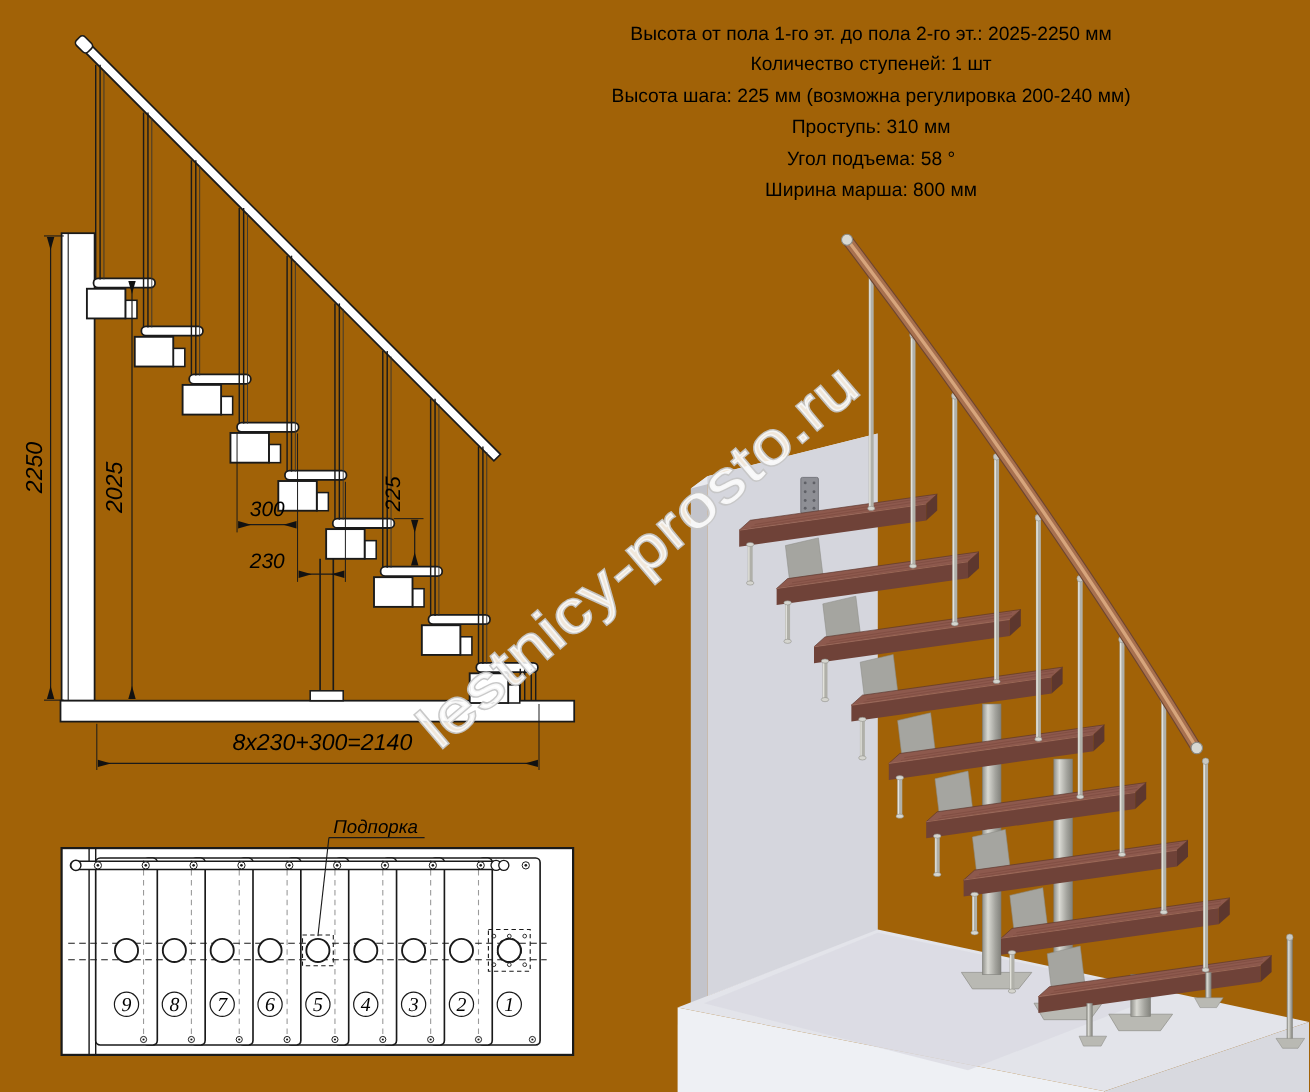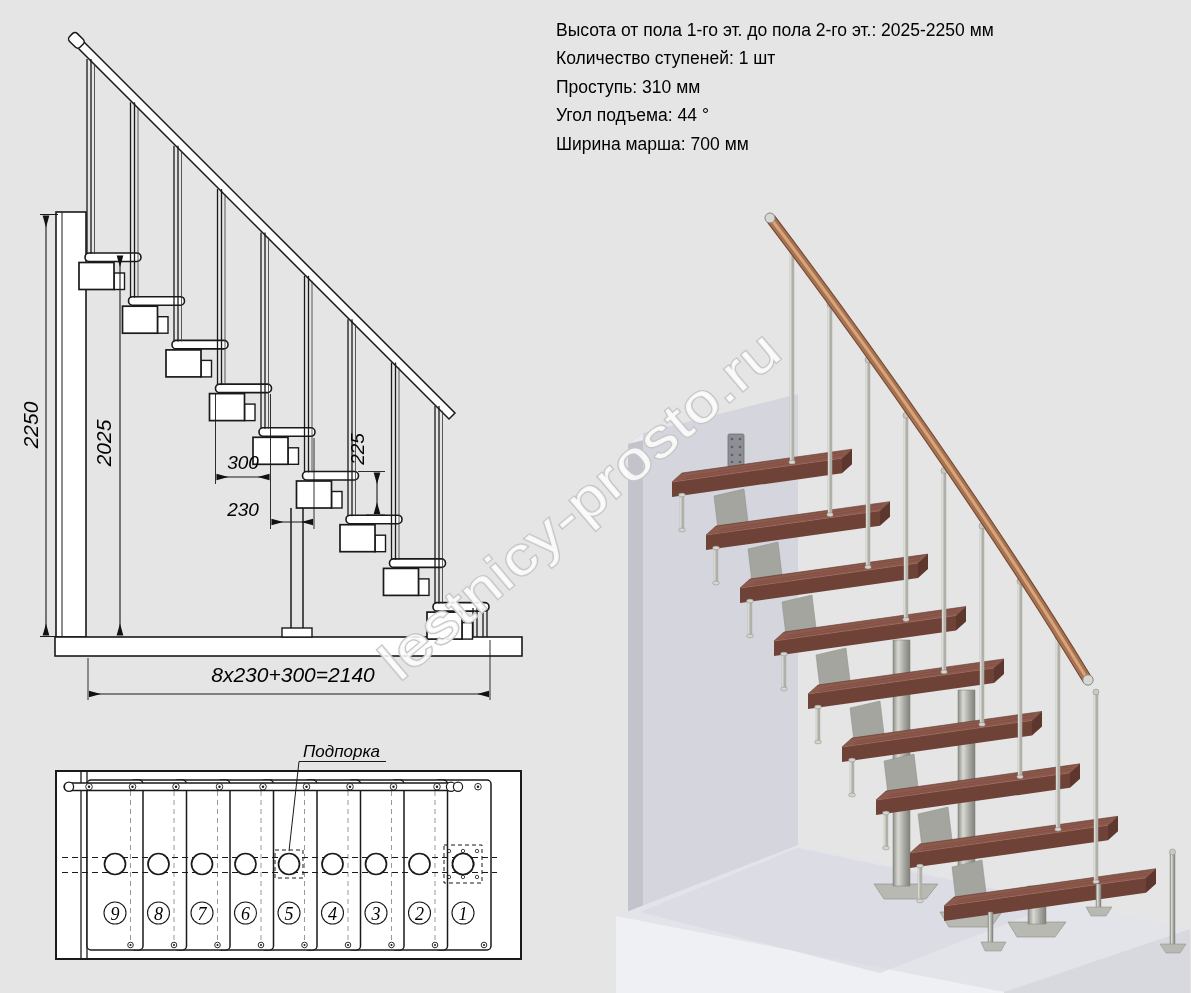--- a/index.html
+++ b/index.html
@@ -1,17 +1,17 @@
 <!DOCTYPE html>
 <html><head>
 <meta charset="utf-8">
 <style>
   html,body{margin:0;padding:0;background:#fff;}
-  .page{position:relative;width:1191px;height:993px;background:#e5e5e5;overflow:hidden;
-        font-family:"Liberation Sans",sans-serif;}
+  .page{position:relative;width:1191px;height:993px;background:#a16207;overflow:hidden;
+        font-family:"Liberation Sans",sans-serif;text-align:center;}
   .page svg{position:absolute;display:block;}
   .specs{position:absolute;left:556px;top:16px;color:#000;}
   .specs div{font-size:17.5px;line-height:28.4px;white-space:nowrap;}
   
   .ln{stroke:#1a1a1a;fill:none;}
   .wfill{fill:#fff;stroke:#1a1a1a;}
   .dim{font:italic 21px "Liberation Sans",sans-serif;fill:#000;}
   .dim-s{font:italic 19px "Liberation Sans",sans-serif;fill:#000;}
   .pnum{font:italic 18px "Liberation Serif",serif;fill:#000;}
   .podp{font:italic 17px "Liberation Sans",sans-serif;fill:#000;}
@@ -19,23 +19,24 @@
       stroke:#c6c6c6;stroke-width:2.6;stroke-opacity:.95;paint-order:stroke;letter-spacing:1px;}
 </style>
 </head>
 <body>
 
 <div class="page">
 
   <div class="specs">
     <div>Высота от пола 1-го эт. до пола 2-го эт.: 2025-2250 мм</div>
     <div>Количество ступеней: 1 шт</div>
+    <div>Высота шага: 225 мм (возможна регулировка 200-240 мм)</div>
     <div>Проступь: 310 мм</div>
-    <div>Угол подъема: 44 °</div>
-    <div>Ширина марша: 700 мм</div>
+    <div>Угол подъема: 58 °</div>
+    <div>Ширина марша: 800 мм</div>
   </div>
 
   <svg style="left:0;top:0" width="545" height="730" viewBox="0 0 545 730">
     <defs>
       <marker id="arr" viewBox="0 0 12 8" refX="11" refY="4" markerWidth="13" markerHeight="9" orient="auto-start-reverse" markerUnits="userSpaceOnUse">
         <path d="M0.5,4 L11.5,0.9 L11.5,7.1 Z" fill="#111"></path>
       </marker>
     </defs>
 
     <rect class="wfill" x="56" y="212" width="30" height="425" stroke-width="1.6"></rect>

